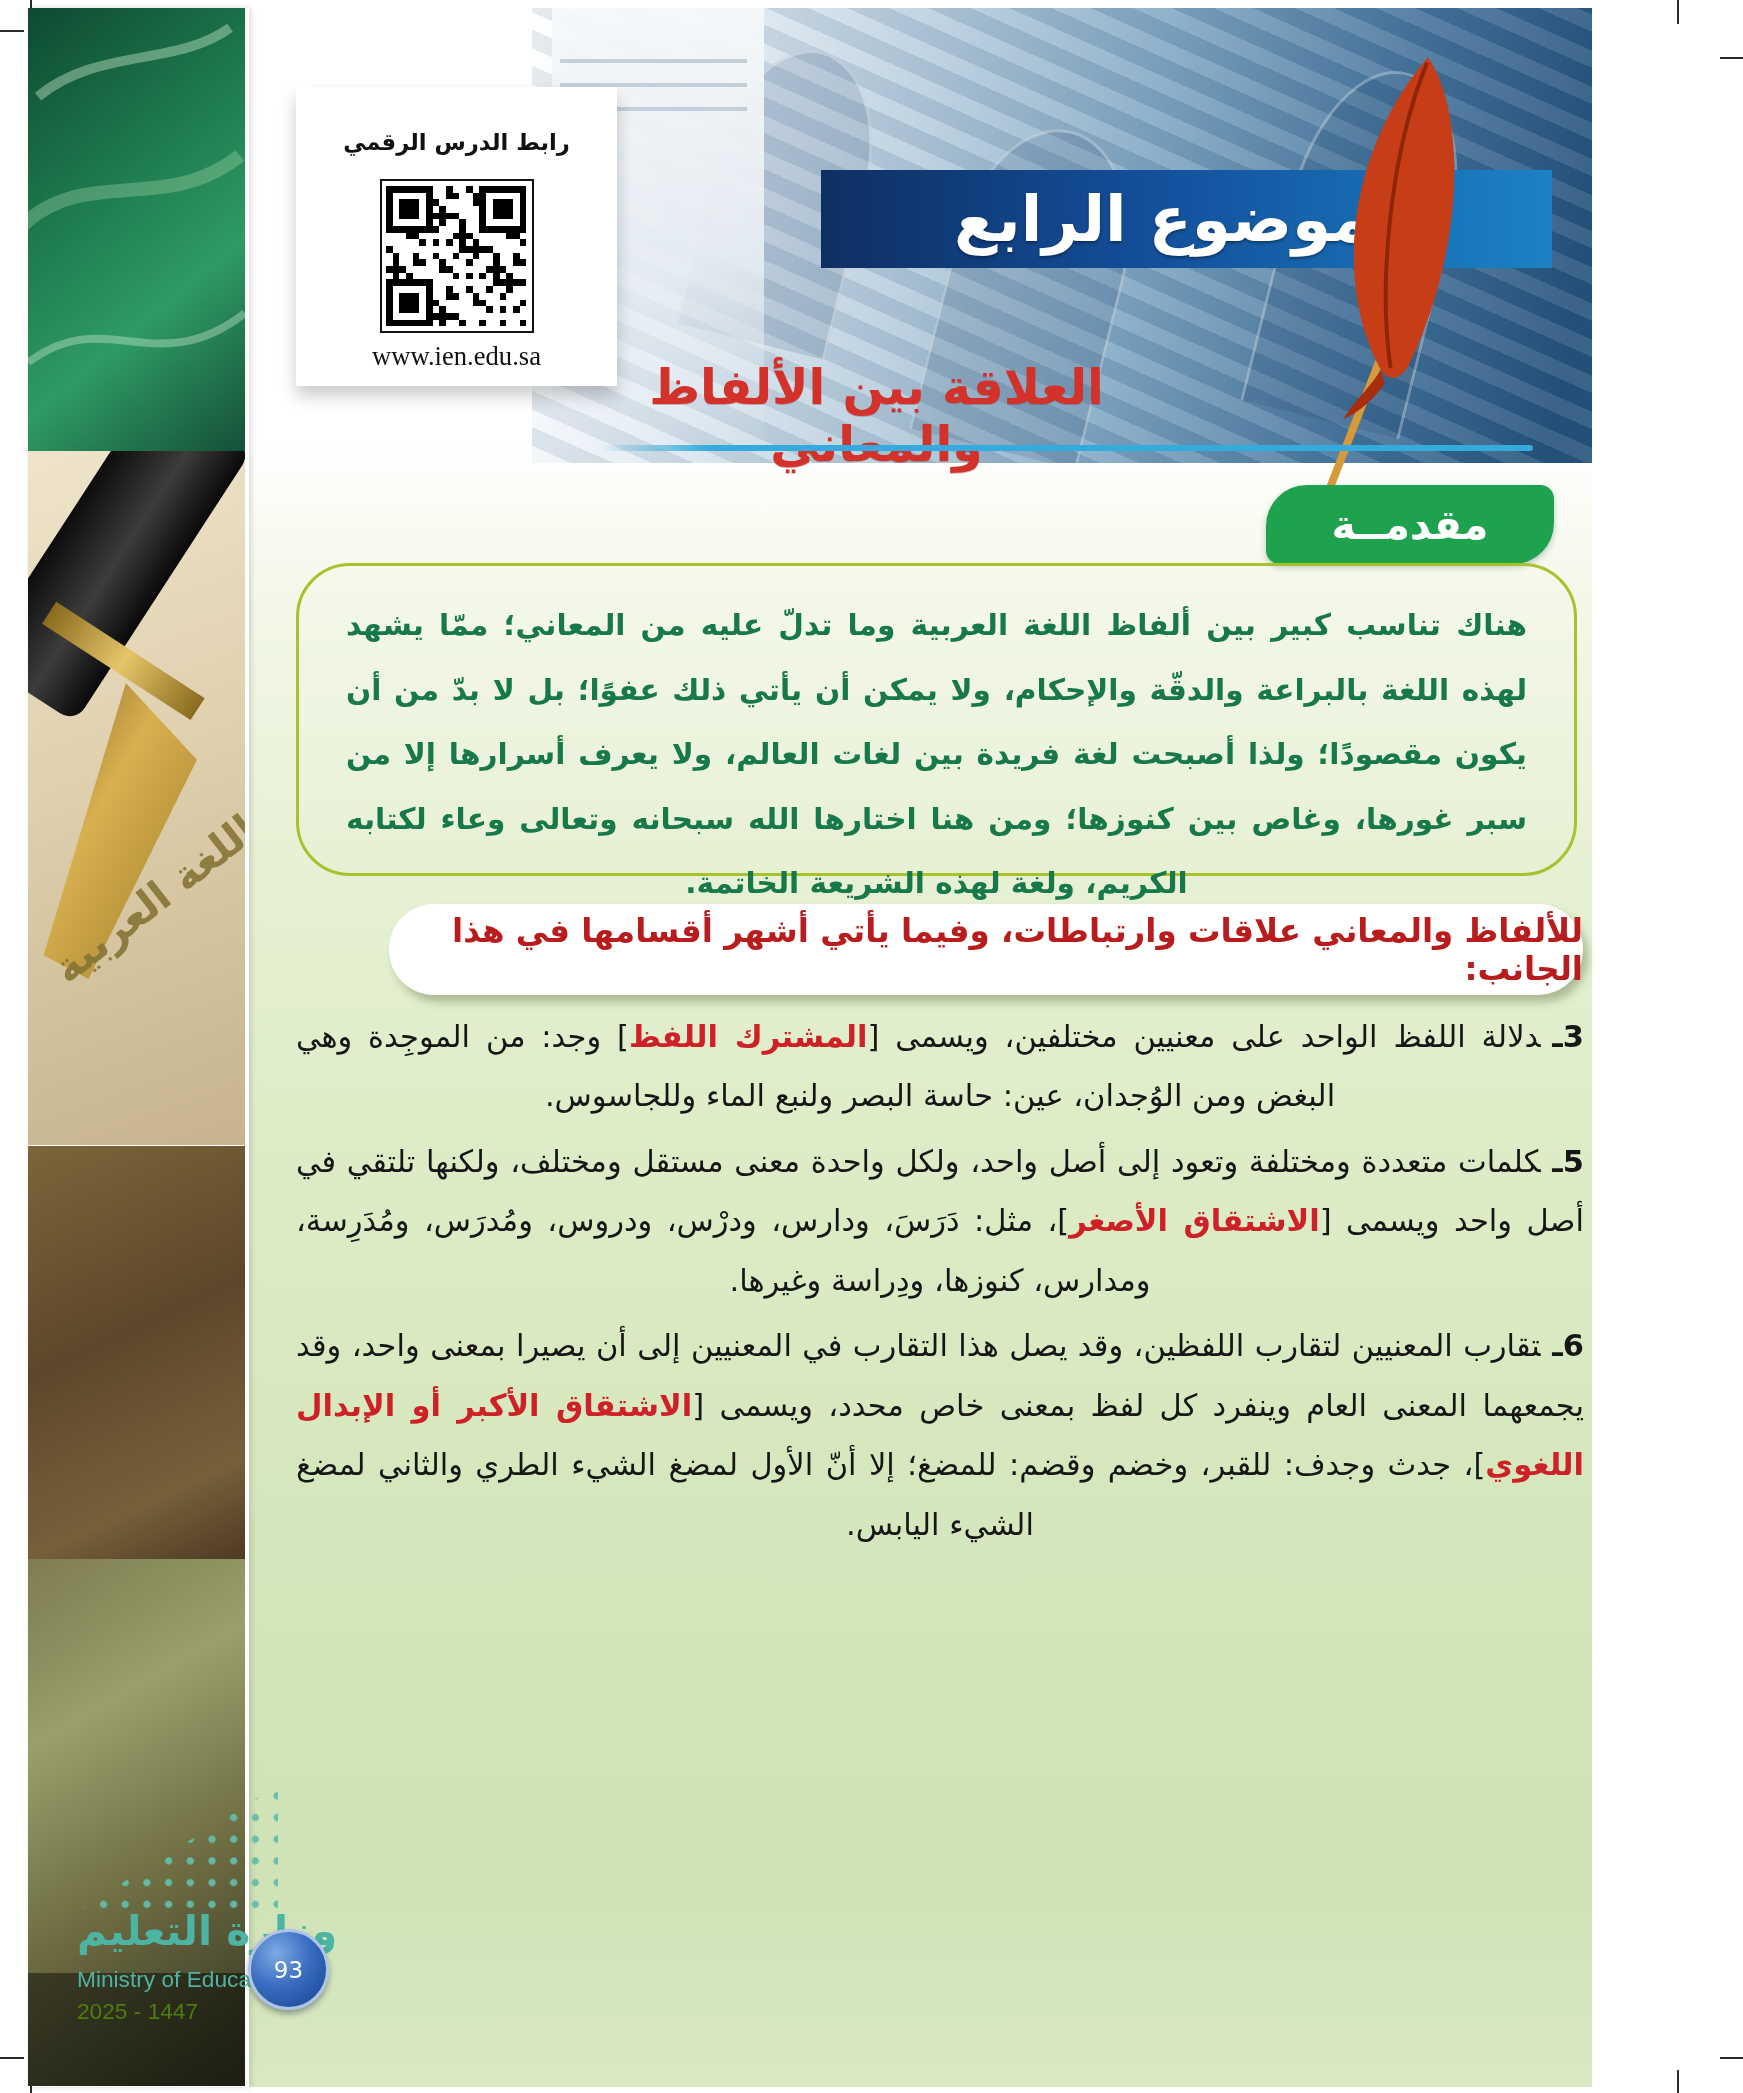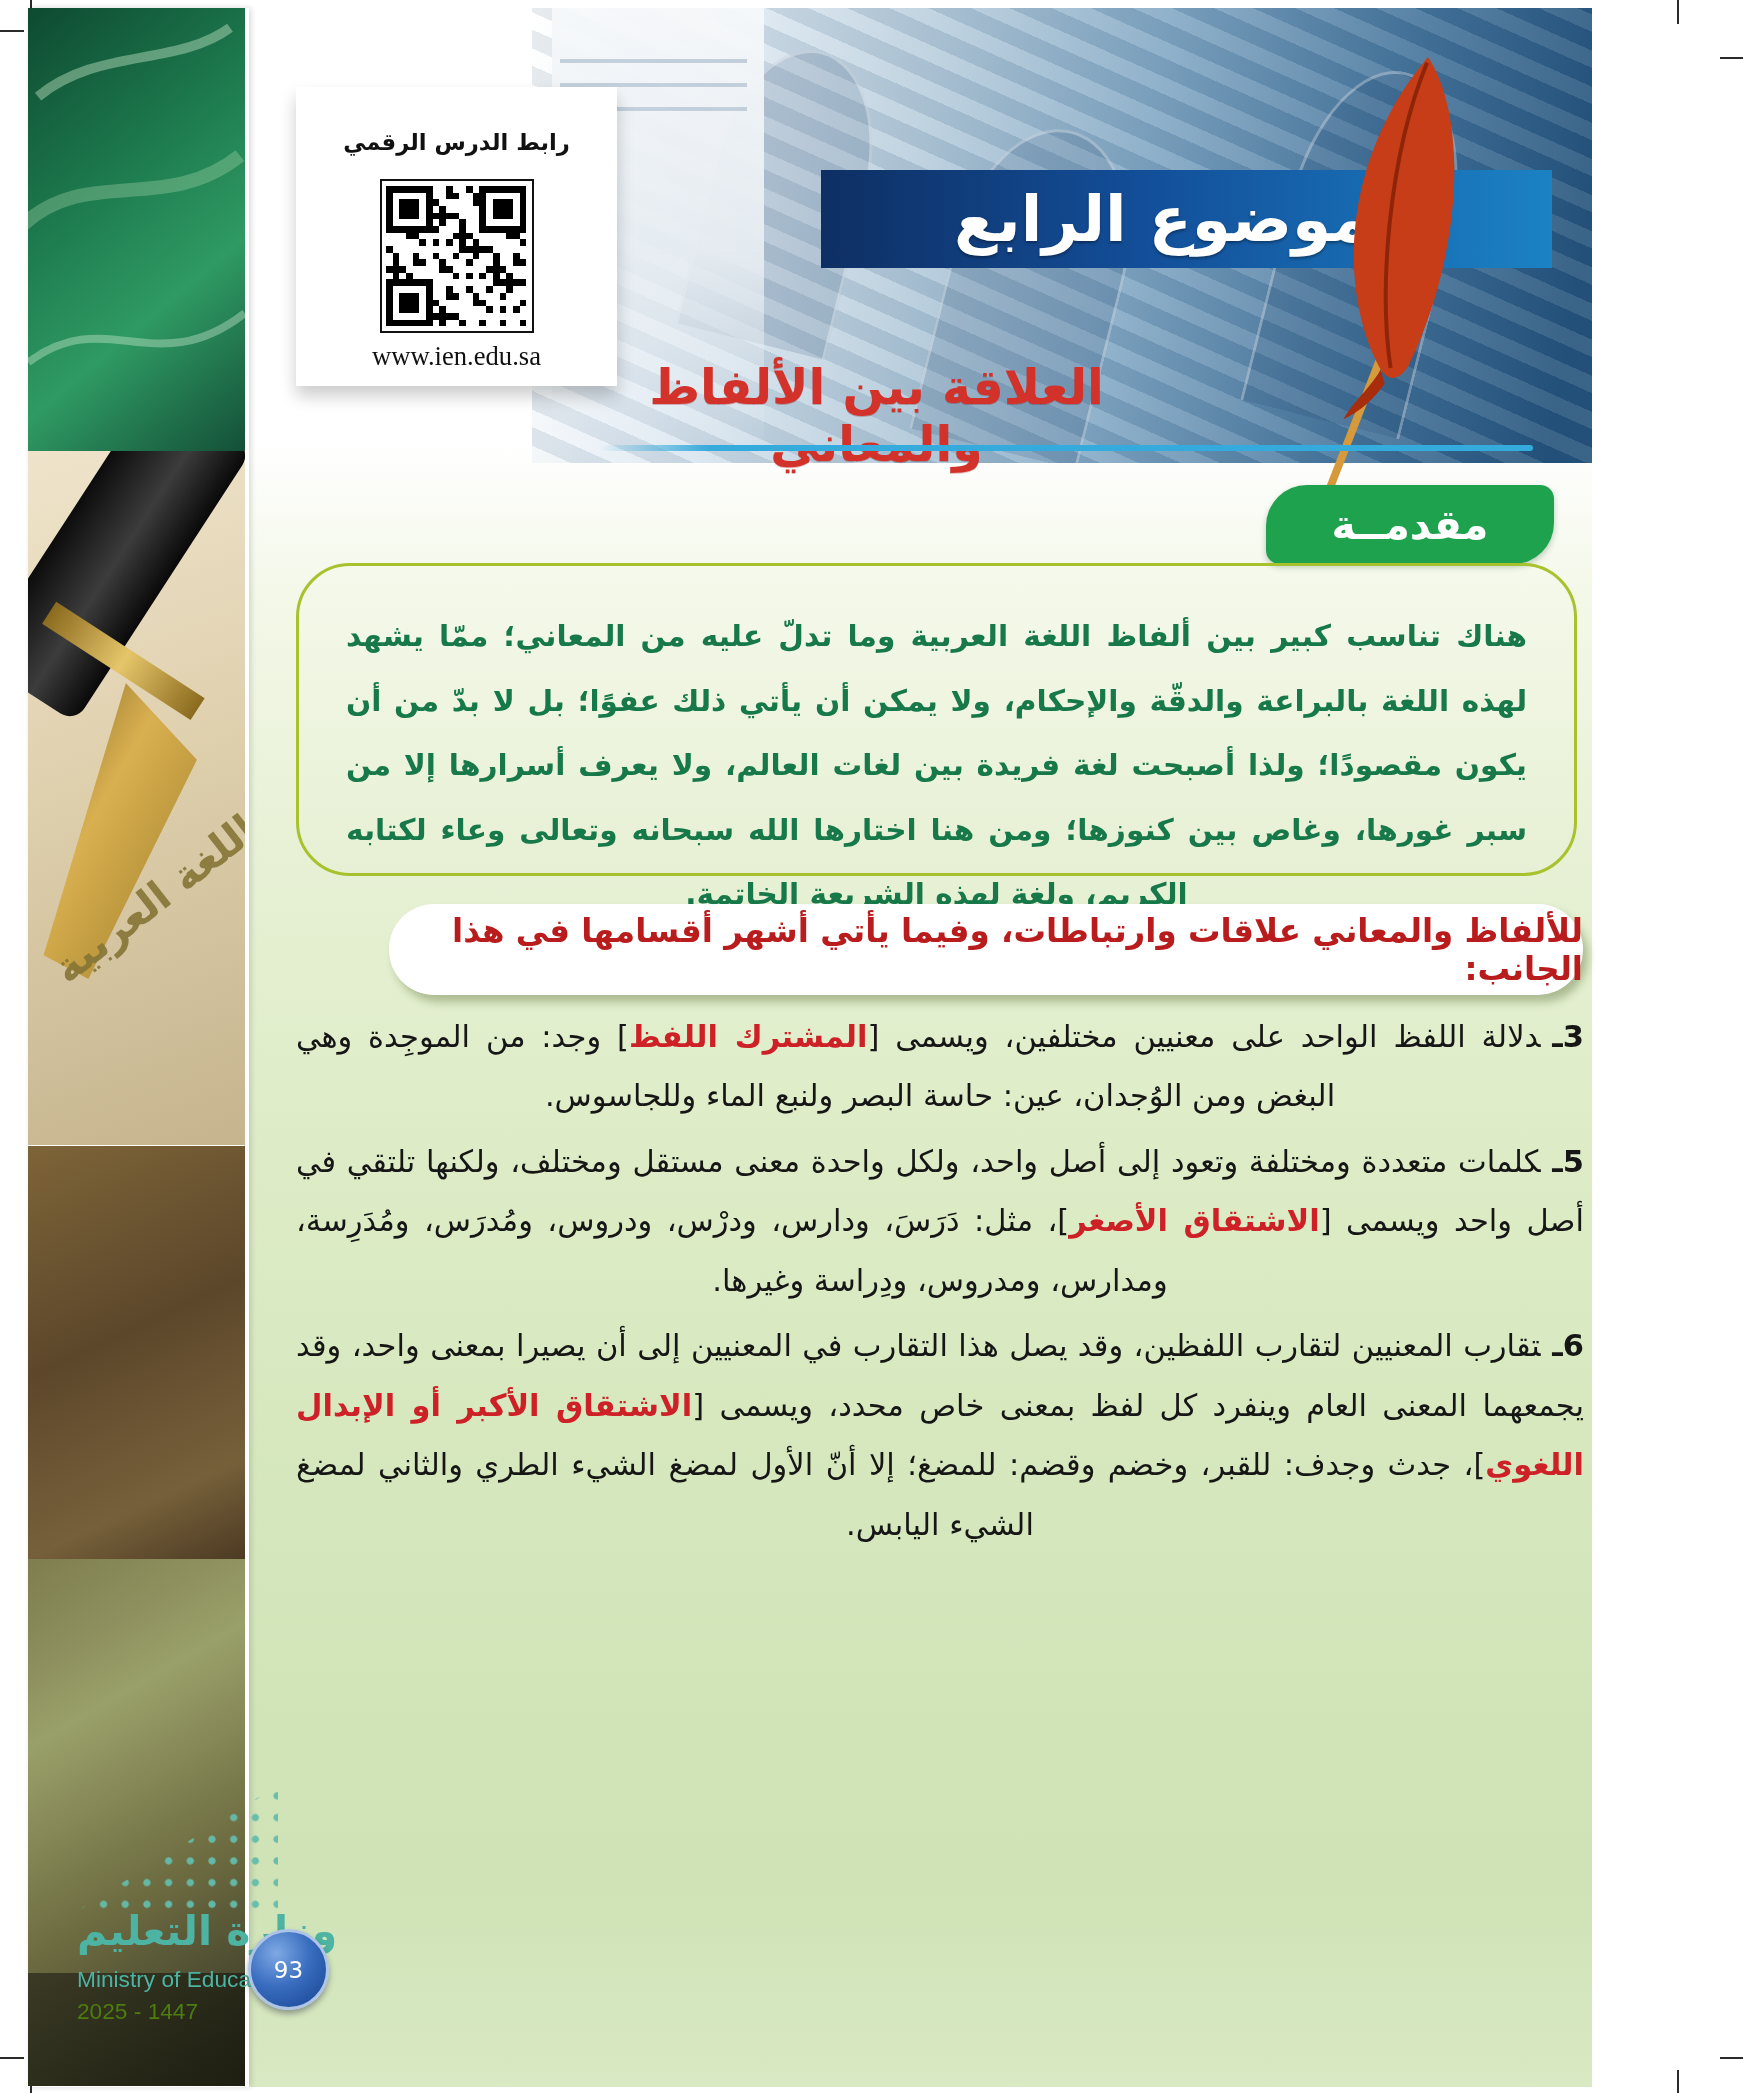--- a/index.html
+++ b/index.html
@@ -56,21 +56,21 @@
   .qr-label{font-size:22.7px;font-weight:bold;color:#111;margin-bottom:24px;}
   .qr-frame{width:154px;height:154px;border:2px solid #111;padding:4.9px;box-sizing:border-box;background:#fff;}
   .qr-frame svg{width:100%;height:100%;fill:#000;}
   .qr-url{font-family:"Liberation Serif",serif;font-size:26.6px;color:#111;margin-top:7.9px;}
 
   
   .intro-tag{position:absolute;left:1266px;top:485px;width:288px;height:79px;background:#1fa24e;
      border-radius:41px 13.8px 41px 13.8px;display:flex;align-items:center;justify-content:center;
      color:#ffffff;font-size:41px;font-weight:bold;box-shadow:0 3px 5.9px rgba(0,60,20,.25);}
   .intro-box{position:absolute;left:296px;top:563px;width:1281px;height:313px;box-sizing:border-box;
-     border:3.4px solid #a9c12c;border-radius:54px;padding:38px 47px;}
+     border:3.4px solid #a9c12c;border-radius:54px;padding:27px 47px;}
   .intro-text{direction:rtl;text-align:justify;text-align-last:center;color:#17784a;font-weight:bold;
      font-size:29.6px;line-height:2.18;}
 
   
   .callout{position:absolute;left:389px;top:904px;width:1194px;height:91px;background:#ffffff;border-radius:45px;
      box-shadow:4.9px 6.9px 8.9px rgba(104,125,72,.45);display:flex;align-items:center;justify-content:center;}
   .callout span{direction:rtl;color:#b91c1c;font-size:32.5px;font-weight:bold;}
 
   
   .rel-list{position:absolute;left:296px;top:1007px;width:1288px;direction:rtl;color:#161616;font-size:30.5px;line-height:1.95;}
@@ -343,21 +343,21 @@
 
   <div class="callout">
     <span>للألفاظ والمعاني علاقات وارتباطات، وفيما يأتي أشهر أقسامها في هذا الجانب:</span>
   </div>
 
   <div class="rel-list">
     <p class="item">
       <span class="num">3ـ</span><span><span>دلالة اللفظ الواحد على معنيين مختلفين، ويسمى [</span><span class="red">المشترك اللفظ</span><span>] وجد: من الموجِدة وهي البغض ومن الوُجدان، عين: حاسة البصر ولنبع الماء وللجاسوس.</span></span>
     </p>
     <p class="item">
-      <span class="num">5ـ</span><span><span>كلمات متعددة ومختلفة وتعود إلى أصل واحد، ولكل واحدة معنى مستقل ومختلف، ولكنها تلتقي في أصل واحد ويسمى [</span><span class="red">الاشتقاق الأصغر</span><span>]، مثل: دَرَسَ، ودارس، ودرْس، ودروس، ومُدرَس، ومُدَرِسة، ومدارس، ومدروس، ودِراسة وغيرها.</span></span>
+      <span class="num">5ـ</span><span><span>كلمات متعددة ومختلفة وتعود إلى أصل واحد، ولكل واحدة معنى مستقل ومختلف، ولكنها تلتقي في أصل واحد ويسمى [</span><span class="red">الاشتقاق الأصغر</span><span>]، مثل: دَرَسَ، ودارس، ودرْس، ودروس، ومُدرَس، ومُدَرِسة، ومدارس، كنوزها، ودِراسة وغيرها.</span></span>
     </p>
     <p class="item">
       <span class="num">6ـ</span><span><span>تقارب المعنيين لتقارب اللفظين، وقد يصل هذا التقارب في المعنيين إلى أن يصيرا بمعنى واحد، وقد يجمعهما المعنى العام وينفرد كل لفظ بمعنى خاص محدد، ويسمى [</span><span class="red">الاشتقاق الأكبر أو الإبدال اللغوي</span><span>]، جدث وجدف: للقبر، وخضم وقضم: للمضغ؛ إلا أنّ الأول لمضغ الشيء الطري والثاني لمضغ الشيء اليابس.</span></span>
     </p>
   </div>
 
   <div class="strip">
     <div class="seg seg-calligraphy">
       <svg width="217" height="443" viewBox="0 0 220 450">
         <path d="M10 90 C 70 40, 150 60, 205 20" stroke="#bfe3c0" stroke-width="10" fill="none" opacity=".45"></path>

